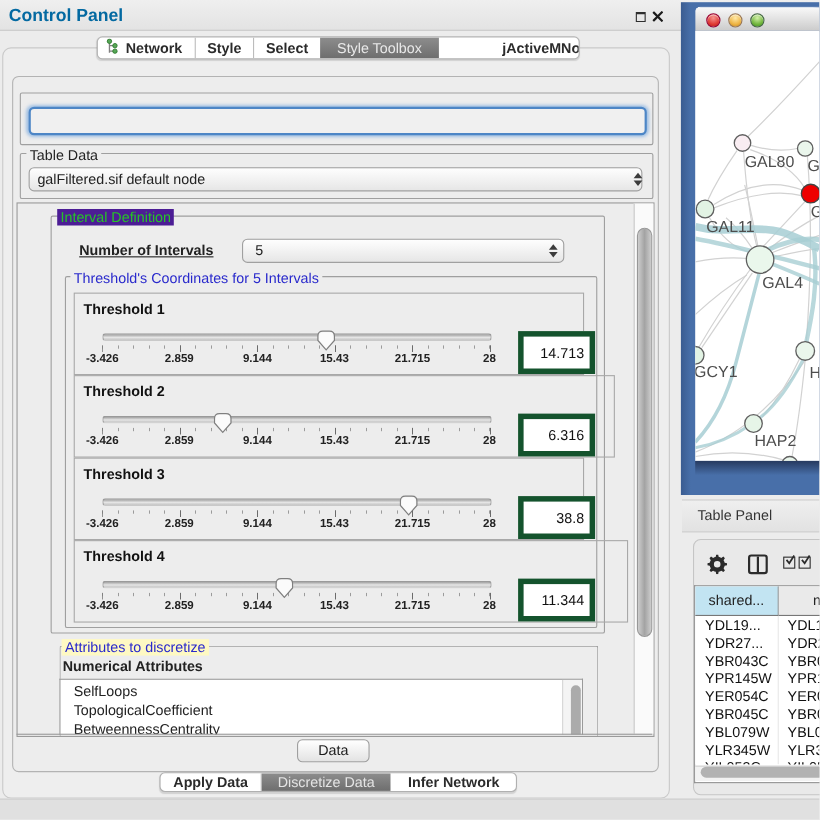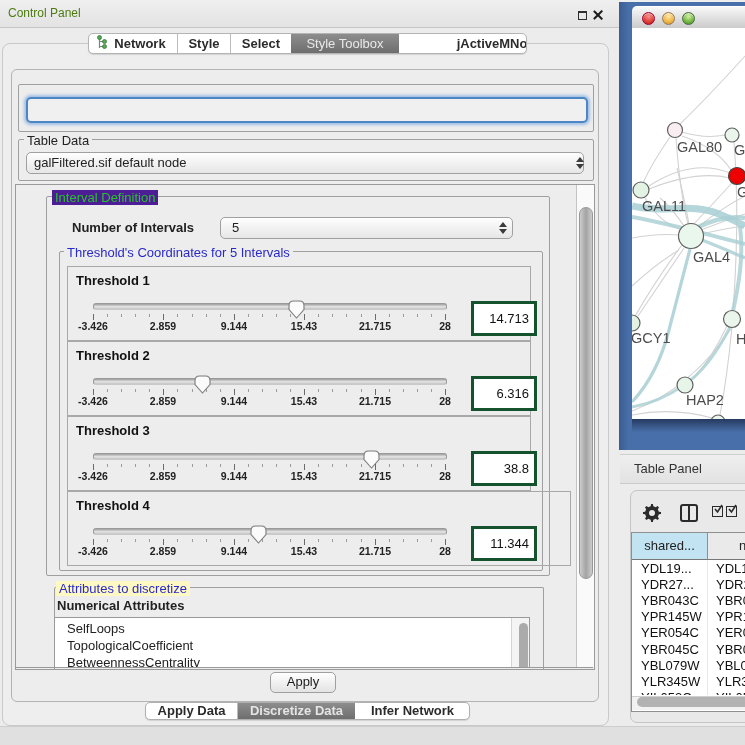--- a/index.html
+++ b/index.html
@@ -9,30 +9,30 @@
   .tb{font-size:13px;color:#222;}
   .arrU{width:0;height:0;border-left:4px solid transparent;border-right:4px solid transparent;border-bottom:5px solid #3c3c3c;}
   .arrD{width:0;height:0;border-left:4px solid transparent;border-right:4px solid transparent;border-top:5px solid #3c3c3c;}
   .arrUg{width:0;height:0;border-left:4px solid transparent;border-right:4px solid transparent;border-bottom:5px solid #e2e2e2;}
   .arrDg{width:0;height:0;border-left:4px solid transparent;border-right:4px solid transparent;border-top:5px solid #e2e2e2;}
   .thbox{position:absolute;left:67px;width:462px;height:73px;border:1px solid #a8a8a8;}
   .thlab{position:absolute;left:8px;top:6px;font-size:13px;font-weight:bold;color:#111;}
   .track{position:absolute;left:25px;top:36px;width:352px;height:5px;border-radius:3px;background:linear-gradient(#9e9e9e,#e6e6e6 55%,#c2c2c2);border:1px solid #9a9a9a;border-bottom-color:#c9c9c9;}
   .thumb{position:absolute;top:33px;width:17px;height:19px;}
   .ticklab{position:absolute;top:53px;width:60px;text-align:center;font-size:10.5px;font-weight:bold;color:#222;}
-  .vbox{position:absolute;left:403px;top:34px;width:55px;height:29px;background:#fff;border:3px solid #14532d;font-size:13px;color:#111;text-align:right;padding-right:5px;line-height:29px;}
+  .vbox{position:absolute;left:403px;top:34px;width:55px;height:29px;background:#fff;border:5px solid #14532d;font-size:13px;color:#111;text-align:right;padding-right:5px;line-height:29px;}
   .thbox::before{content:"";position:absolute;left:25px;top:47px;width:354px;height:3px;background:repeating-linear-gradient(to right,#9b9b9b 0 1px,transparent 1px 14.08px);}
   .thbox::after{content:"";position:absolute;left:25px;top:47px;width:354px;height:6px;background:repeating-linear-gradient(to right,#6b6b6b 0 1px,transparent 1px 70.4px);}
 </style>
 </head>
 <body>
 <div id="root">
 
   <div class="abs" id="titlebar" style="left:0;top:0;width:745px;height:27px;background:linear-gradient(#efefef,#e3e3e3);border-bottom:1px solid #c6c6c6;"></div>
-  <div class="abs" style="left:8px;top:6px;font-size:12px;color:#4d7c0f;">Control Panel</div>
+  <div class="abs" style="left:8px;top:6px;font-size:16px;color:#0369a1;font-weight:bold;">Control Panel</div>
 
   <div class="abs" style="left:578px;top:11px;width:6.5px;height:6px;border:1.5px solid #2e2e2e;border-top-width:2.2px;"></div>
 
   <div class="abs" style="left:593px;top:9px;width:11px;height:12px;">
     <div class="abs" style="left:4.4px;top:0px;width:2.4px;height:12px;background:#1c1c1c;transform:rotate(45deg);border-radius:0.5px;"></div>
     <div class="abs" style="left:4.4px;top:0px;width:2.4px;height:12px;background:#1c1c1c;transform:rotate(-45deg);border-radius:0.5px;"></div>
   </div>
 
   <div class="abs" style="left:2px;top:43px;width:605px;height:681px;background:#eeeeee;border:1px solid #c9c9c9;border-radius:8px;"></div>
 
@@ -66,21 +66,21 @@
   </div>
 
   <div class="abs" style="left:15px;top:184px;width:578px;height:484px;border:1px solid #9a9a9a;background:#ededed;"></div>
 
   <div class="abs" style="left:576px;top:185px;width:17px;height:482px;background:#fafafa;border-left:1px solid #c4c4c4;"></div>
   <div class="abs" style="left:579px;top:207px;width:12px;height:370px;background:linear-gradient(to right,#cdcdcd,#a3a3a3 50%,#cdcdcd);border:1px solid #979797;border-radius:7px;"></div>
 
   <div class="abs" style="left:46px;top:196px;width:502px;height:378px;border:1px solid #9f9f9f;border-radius:2px;"></div>
   <div class="abs" style="left:52px;top:190px;background:#4c1d95;padding:0 3px;font-size:13px;color:#27c427;">Interval Definition</div>
 
-  <div class="abs tb" style="left:72px;top:220px;font-weight:bold;">Number of Intervals</div>
+  <div class="abs tb" style="left:72px;top:220px;font-weight:bold;text-decoration:underline;">Number of Intervals</div>
   <div class="abs combo" style="left:220px;top:217px;width:291px;height:20px;background:linear-gradient(#fefefe,#e6e6e6);border:1px solid #a0a0a0;border-radius:5px;">
     <div class="abs tb" style="left:11px;top:2px;">5</div>
     <div class="abs arrU" style="left:278px;top:4px;"></div>
     <div class="abs arrD" style="left:278px;top:11px;"></div>
   </div>
 
   <div class="abs" style="left:59px;top:251px;width:482px;height:318px;border:1px solid #9f9f9f;border-radius:2px;"></div>
   <div class="abs" style="left:64px;top:245px;background:#ededed;padding:0 3px;font-size:13px;color:#2929cc;">Threshold's Coordinates for 5 Intervals</div>
 
   <svg class="abs" id="ticks" width="0" height="0"></svg>
@@ -93,21 +93,21 @@
         <path d="M2 6 Q2 2 6 2 L11 2 Q15 2 15 6 L15 9 L8.5 16.5 L2 9 Z" fill="#fbfbfb"></path>
       </svg>
     <div class="ticklab" style="left:-5px;">-3.426</div>
     <div class="ticklab" style="left:65px;">2.859</div>
     <div class="ticklab" style="left:136px;">9.144</div>
     <div class="ticklab" style="left:206px;">15.43</div>
     <div class="ticklab" style="left:277px;">21.715</div>
     <div class="ticklab" style="left:347px;">28</div>
     <div class="vbox">14.713</div>
   </div>
-  <div class="thbox" style="top:341px;">
+  <div class="thbox" style="top:341px;padding-left:28px;">
     <div class="thlab">Threshold 2</div>
     <div class="track"></div>
     <svg class="thumb" style="left:125.5px;" width="17" height="19" viewBox="0 0 17 19">
         <defs></defs>
         <path d="M1 5.5 Q1 1 5.5 1 L11.5 1 Q16 1 16 5.5 L16 9.5 L8.5 18 L1 9.5 Z" fill="#f2f2f2" stroke="#7f7f7f" stroke-width="1.1"></path>
         <path d="M2 6 Q2 2 6 2 L11 2 Q15 2 15 6 L15 9 L8.5 16.5 L2 9 Z" fill="#fbfbfb"></path>
       </svg>
     <div class="ticklab" style="left:-5px;">-3.426</div>
     <div class="ticklab" style="left:65px;">2.859</div>
     <div class="ticklab" style="left:136px;">9.144</div>
@@ -154,25 +154,25 @@
   <div class="abs tb" style="left:57px;top:598px;font-weight:bold;">Numerical Attributes</div>
   <div class="abs" style="left:54px;top:617px;width:474px;height:50px;background:#fff;border:1px solid #9a9a9a;border-bottom:none;overflow:hidden;text-decoration:underline;">
     <div class="abs tb" style="left:12px;top:3px;">SelfLoops</div>
     <div class="abs tb" style="left:12px;top:20px;">TopologicalCoefficient</div>
     <div class="abs tb" style="left:12px;top:37px;">BetweennessCentrality</div>
     <div class="abs" style="left:456px;top:0;width:18px;height:50px;background:#f4f4f4;border-left:1px solid #d5d5d5;"></div>
     <div class="abs" style="left:464px;top:5px;width:9px;height:45px;background:#ababab;border-radius:5px 5px 0 0;"></div>
   </div>
   <div class="abs" style="left:15px;top:667px;width:578px;height:1px;background:#9a9a9a;"></div>
 
-  <div class="abs" style="left:270px;top:672px;width:64px;height:19px;background:linear-gradient(#ffffff,#e3e3e3);border:1px solid #9f9f9f;border-radius:5px;text-align:center;line-height:18px;font-size:13px;color:#1a1a1a;">Apply</div>
+  <div class="abs" style="left:270px;top:672px;width:64px;height:19px;background:linear-gradient(#ffffff,#e3e3e3);border:1px solid #9f9f9f;border-radius:5px;text-align:center;line-height:18px;font-size:13px;color:#1a1a1a;">Data</div>
 
   <div class="abs" id="bottabs" style="left:145px;top:702px;width:323px;height:16px;background:#fff;border:1px solid #b0b0b0;border-radius:5px;overflow:hidden;font-size:13px;font-weight:bold;color:#2b2b2b;box-shadow:0 1px 1px rgba(0,0,0,0.12);">
     <div class="abs" style="left:0;top:0;width:91px;height:16px;line-height:16px;text-align:center;border-right:1px solid #bcbcbc;">Apply Data</div>
-    <div class="abs" style="left:92px;top:0;width:117px;height:16px;line-height:16px;text-align:center;background:linear-gradient(#8d8d8d,#6e6e6e);color:#e4e4e4;font-weight:bold;">Discretize Data</div>
+    <div class="abs" style="left:92px;top:0;width:117px;height:16px;line-height:16px;text-align:center;background:linear-gradient(#8d8d8d,#6e6e6e);color:#e4e4e4;font-weight:normal;">Discretize Data</div>
     <div class="abs" style="left:210px;top:0;width:113px;height:16px;line-height:16px;text-align:center;">Infer Network</div>
   </div>
 
   <div class="abs" style="left:0;top:726px;width:745px;height:19px;background:#e0e0e0;border-top:1px solid #cdcdcd;"></div>
 
 
   <div class="abs" style="left:619px;top:2px;width:126px;height:448px;background:linear-gradient(90deg,#3a5c91 0,#486fa9 9px,#486fa9);"></div>
   <div class="abs" style="left:632px;top:6px;width:113px;height:21px;background:linear-gradient(#f8f8f8,#cbcbcb);border-bottom:1px solid #888;border-top-left-radius:5px;border-top:1px solid #fff;"></div>
   <div class="abs" style="left:641.5px;top:11.5px;width:11px;height:11px;border-radius:50%;background:radial-gradient(circle at 50% 30%,#f4938e,#e03b34 60%,#b01a18);border:0.5px solid #903;box-shadow:inset 0 1px 1px rgba(255,255,255,0.6);"></div>
   <div class="abs" style="left:661.5px;top:11.5px;width:11px;height:11px;border-radius:50%;background:radial-gradient(circle at 50% 30%,#ffe9a8,#eeb545 60%,#c8861b);border:0.5px solid #975;box-shadow:inset 0 1px 1px rgba(255,255,255,0.6);"></div>

